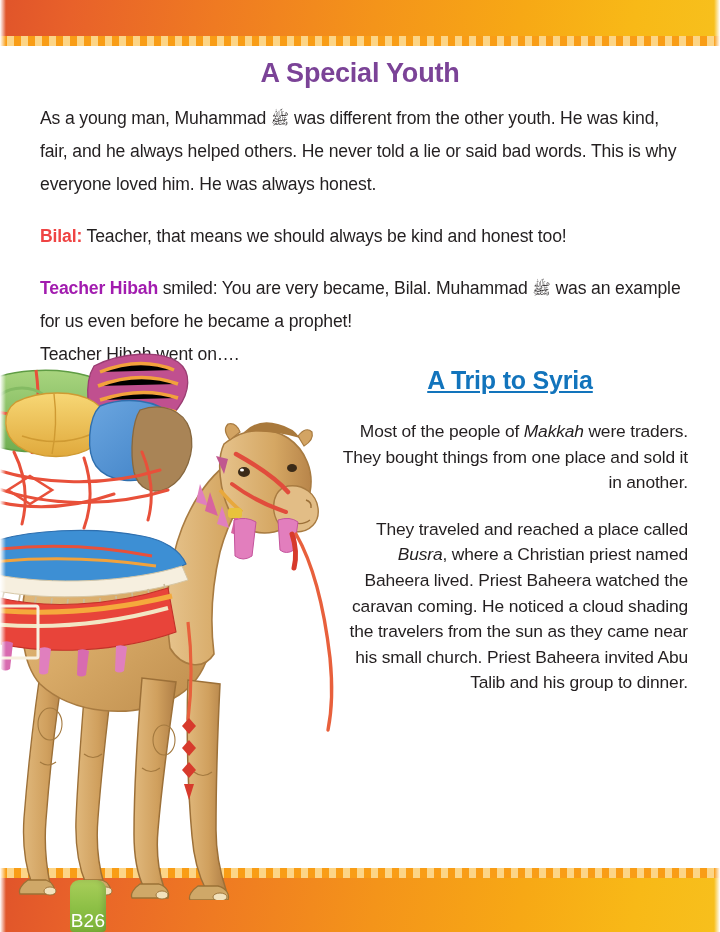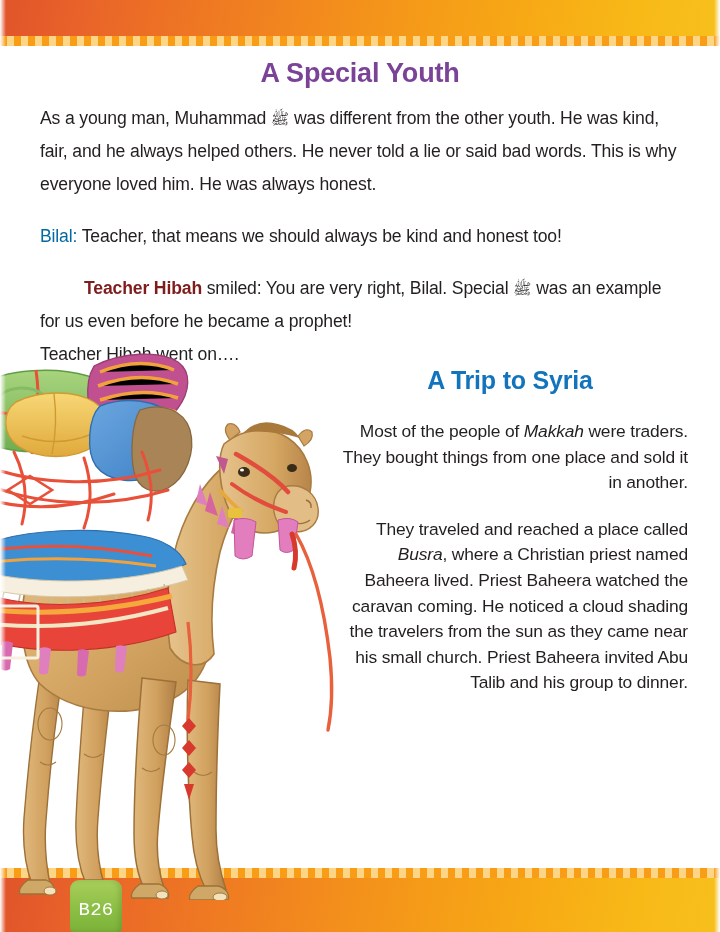--- a/index.html
+++ b/index.html
@@ -84,39 +84,40 @@
     top: 58px;
     width: 646px;
     font-size: 17.6px;
     line-height: 33px;
     color: #231f20;
     letter-spacing: -0.15px;
   }
   .prose p { margin-bottom: 19px; }
   .prose p:last-child { margin-bottom: 0; }
 
-  .speaker-bilal   { color: #0369a1; font-weight: normal; }
-  .speaker-teacher { color: #7f1d1d; font-weight: bold; margin-left: 44px; }
+  .speaker-bilal   { color: #ef4444; font-weight: bold; }
+  .speaker-teacher { color: #a21caf; font-weight: bold; }
   .pbuh { font-size: 15px; }
   em { font-style: italic; }
 
   
   .right-col {
     position: absolute;
     left: 332px;
     top: 322px;
     width: 356px;
   }
   h2.trip-title {
     color: #1274bc;
     font-size: 25px;
     font-weight: bold;
     text-align: center;
     margin-bottom: 24px;
     letter-spacing: -0.2px;
+    text-decoration: underline;
   }
   .right-col .prose-col {
     font-size: 17.4px;
     line-height: 25.6px;
     color: #231f20;
     letter-spacing: -0.15px;
   }
   .right-col .prose-col p { margin-bottom: 21px; text-align: right; }
   .right-col .prose-col p:last-child { margin-bottom: 11px; }
 
@@ -129,31 +130,30 @@
     height: 552px;
     z-index: 4;
   }
   .camel-wrap svg { width: 100%; height: 100%; display: block; }
 
   
   .page-badge {
     position: absolute;
     left: 70px;
     top: 880px;
-    width: 52px;
+    width: 36px;
     height: 52px;
     border-radius: 9px 9px 4px 4px;
     background: linear-gradient(to bottom, #a9ce5a 0%, #8cbf45 55%, #7cb239 100%);
     box-shadow: inset -3px 0 5px rgba(0,0,0,0.12);
     z-index: 8;
     display: flex;
-    align-items: center;
+    align-items: flex-end;
     justify-content: center;
     padding-top: 8px;
-    font-family: Liberation Mono, monospace;
   }
   .page-badge span {
     color: #ffffff;
     font-size: 19px;
     font-weight: normal;
     letter-spacing: 0.3px;
   }
 </style>
 </head>
 <body>
@@ -348,21 +348,21 @@
 
       <p>
         <span>As a young man, Muhammad </span><span class="pbuh">ﷺ</span><span> was different from the other youth. He was kind, fair, and he always helped others. He never told a lie or said bad words. This is why everyone loved him. He was always honest.</span><br>
       </p>
 
       <p>
         <span class="speaker-bilal">Bilal:</span><span> Teacher, that means we should always be kind and honest too!</span>
       </p>
 
       <p>
-        <span class="speaker-teacher">Teacher Hibah</span><span> smiled: You are very right, Bilal. Special </span><span class="pbuh">ﷺ</span><span> was an example for us even before he became a prophet!</span><br>
+        <span class="speaker-teacher">Teacher Hibah</span><span> smiled: You are very became, Bilal. Muhammad </span><span class="pbuh">ﷺ</span><span> was an example for us even before he became a prophet!</span><br>
         <span>Teacher Hibah went on….</span>
       </p>
 
     </div>
 
     <div class="right-col">
 
       <h2 class="trip-title">A Trip to Syria</h2>
 
       <div class="prose-col">

